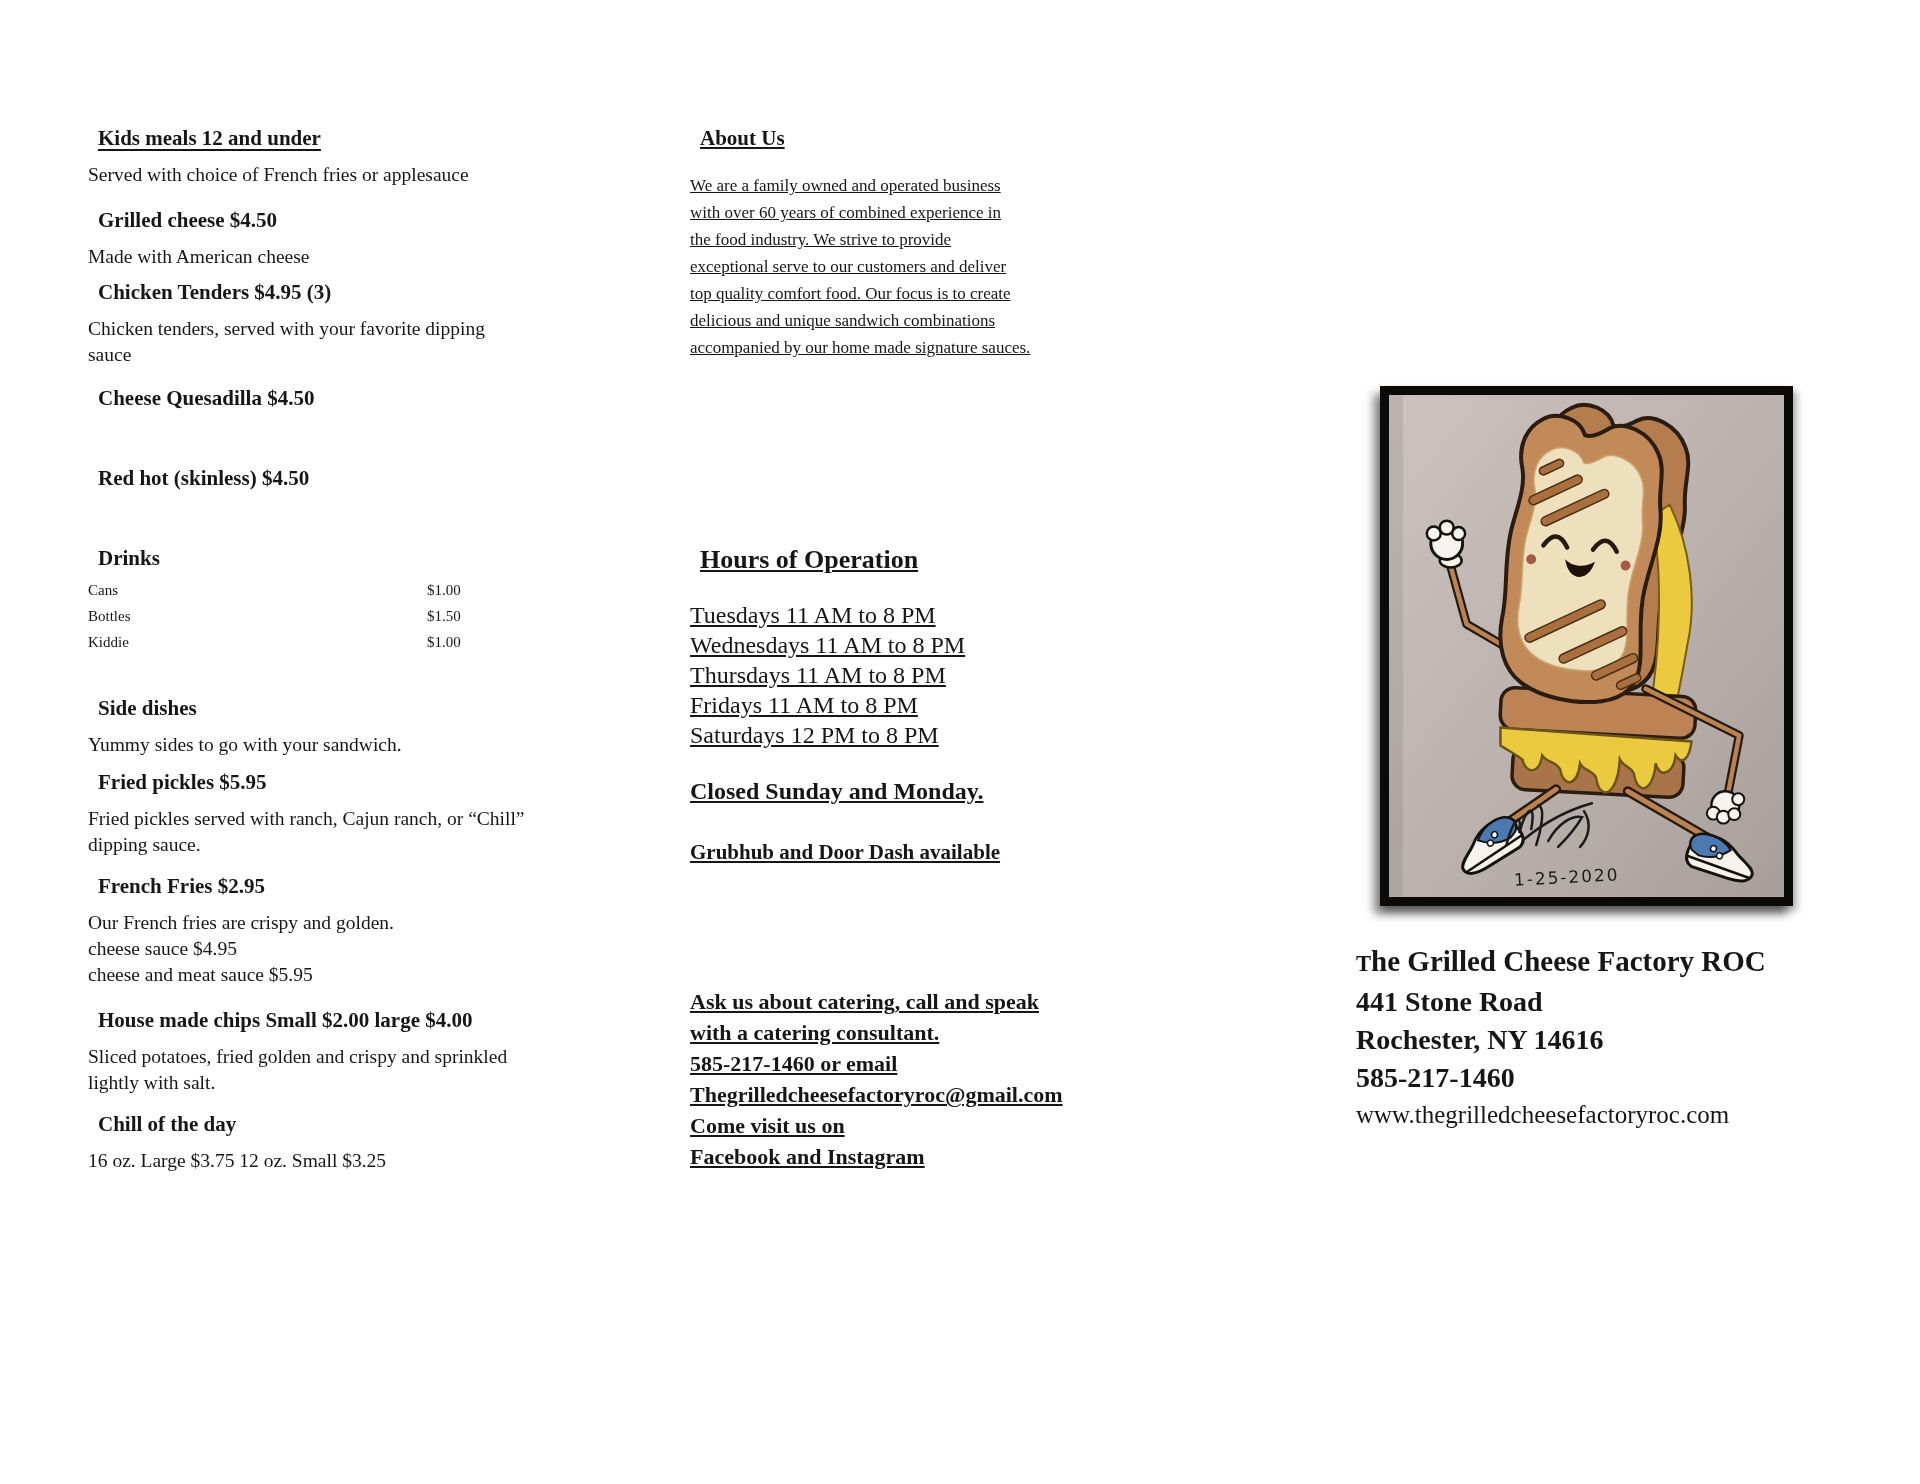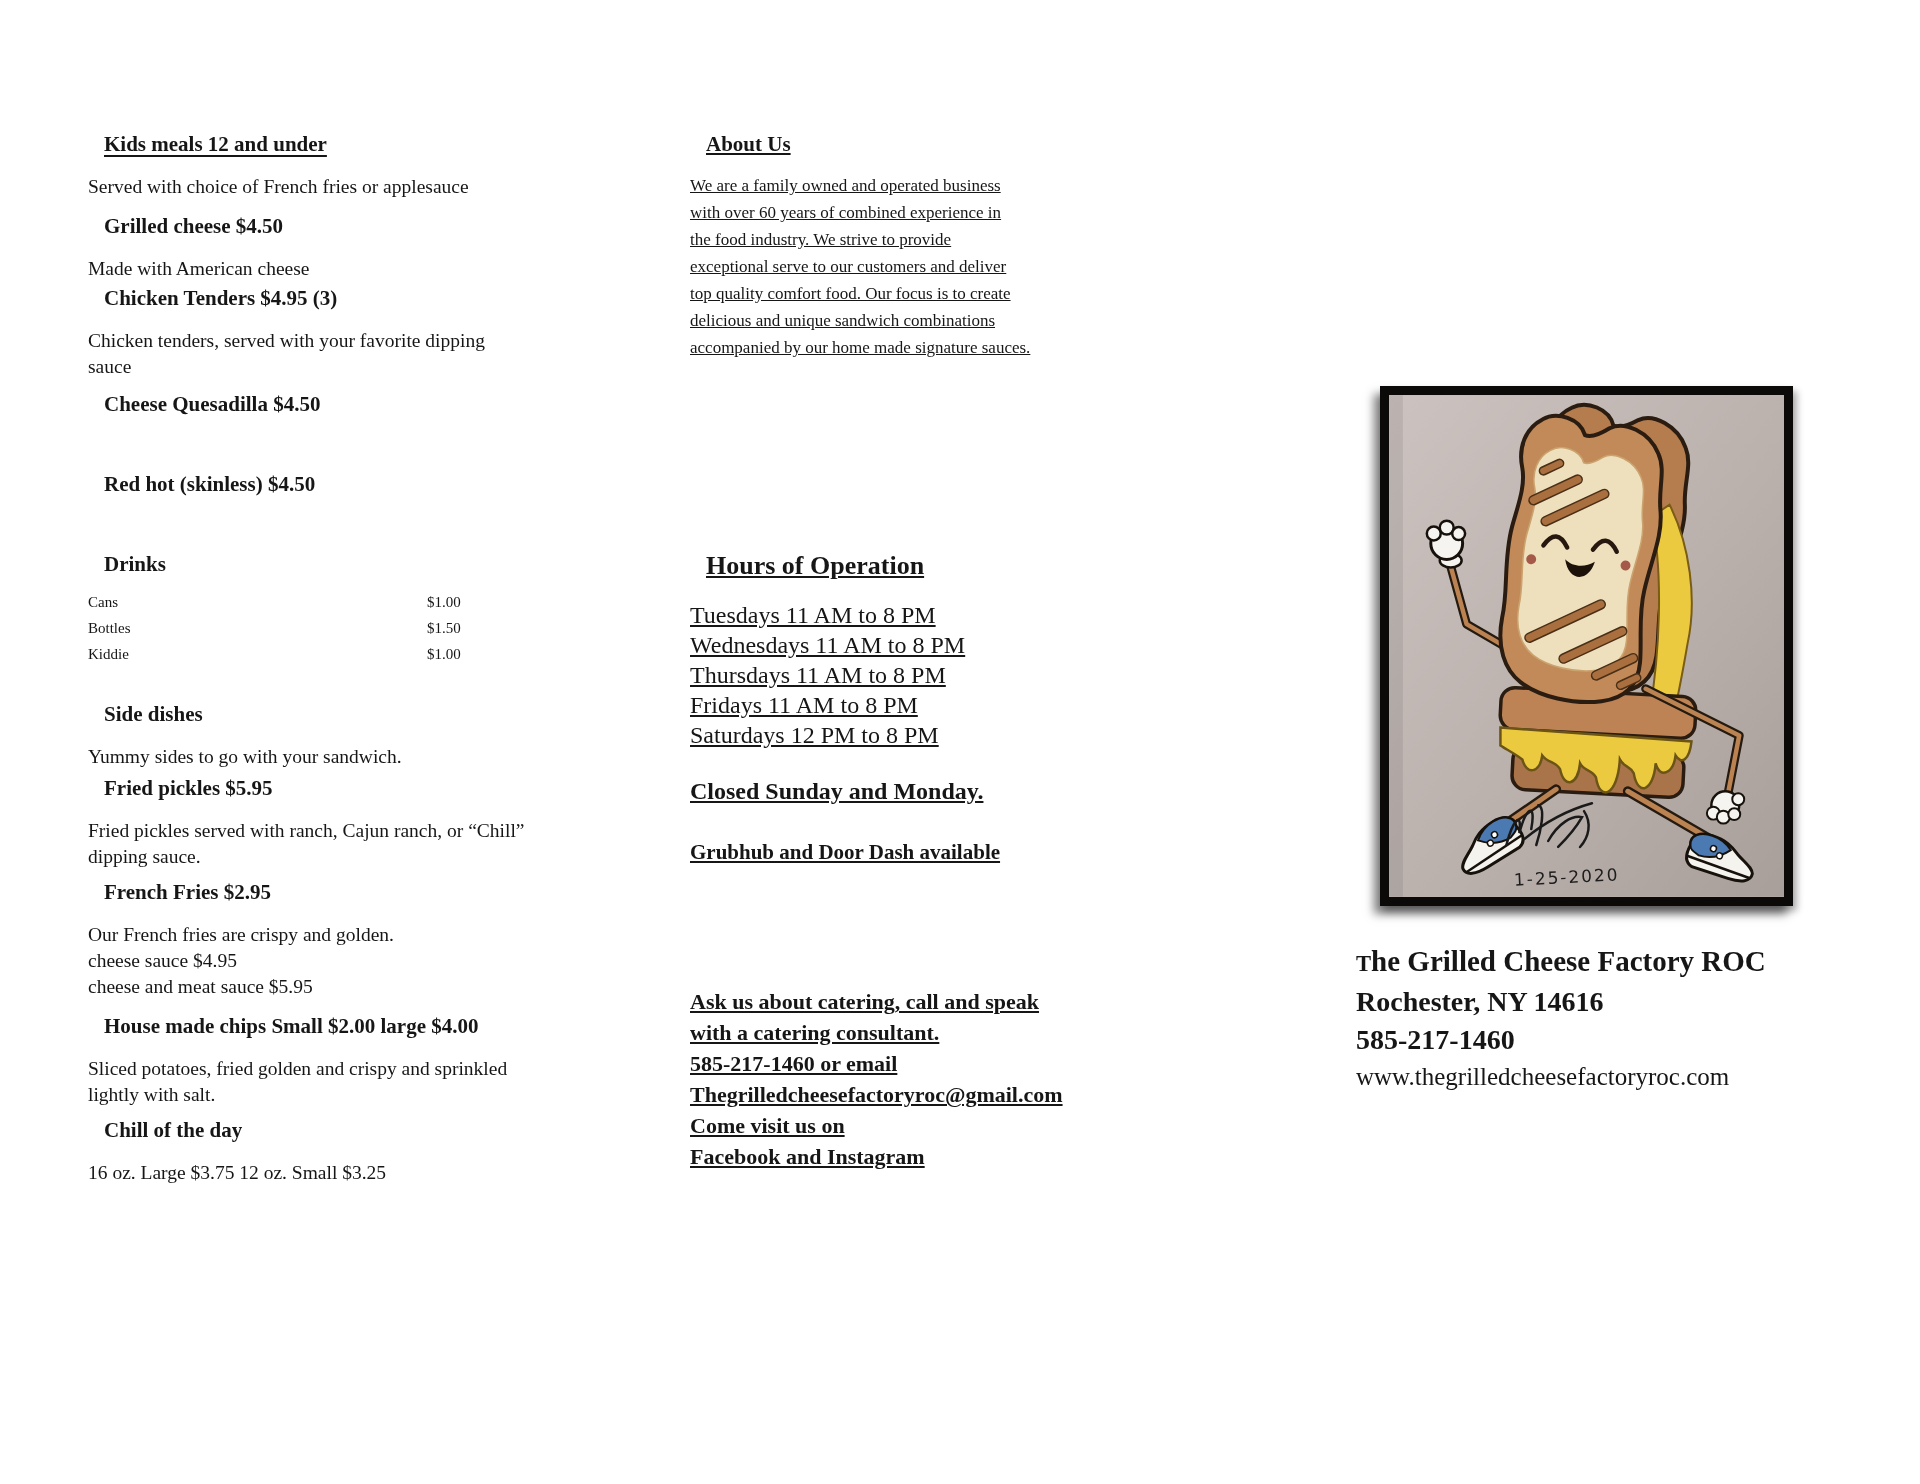--- a/index.html
+++ b/index.html
@@ -5,21 +5,21 @@
   html,body{margin:0;padding:0;background:#ffffff;}
   .page{
     position:relative;width:1920px;height:1484px;background:#ffffff;
     font-family:"Liberation Serif",serif;color:#161616;overflow:hidden;
   }
   .block{position:absolute;}
   .pre{white-space:pre-line;}
   
   .col-left .block{left:88px;width:545px;}
   .col-mid .block{left:690px;width:500px;text-decoration:underline;}
-  h2,h3{margin:16px;font-weight:bold;}
+  h2,h3{margin:10px;font-weight:bold;}
   .h-item{font-size:21px;line-height:28px;}
   .h-underline{text-decoration:underline;text-decoration-thickness:2px;text-underline-offset:4px;}
   .body{font-size:19.5px;line-height:26px;}
   .drink-row{position:relative;height:26px;font-size:15px;}
   .drink-price{position:absolute;left:339px;top:0;}
   .about-body{font-size:17px;line-height:27px;}
   .h-hours{font-size:26px;line-height:32px;}
   .hours-body{font-size:24px;line-height:30px;}
   .closed-line{font-size:24px;font-weight:bold;}
   .grubhub-line{font-size:21px;font-weight:bold;}
@@ -246,20 +246,21 @@
           <path d="M136,446 C158,428 182,416 204,410"></path>
           <path d="M160,448 C170,430 184,422 194,424 C186,438 176,448 170,454"></path>
           <path d="M196,418 C204,430 201,444 192,454"></path>
         </g>
         <text x="126" y="493" font-size="17" letter-spacing="2" fill="#1d1d1d" transform="rotate(-3 126 493)" font-family="DejaVu Sans, sans-serif">1-25-2020</text>
       </svg>
     </div>
 
     <div class="biz">
       <div class="biz-name"><span class="biz-the">The</span> <span>Grilled Cheese Factory ROC</span></div>
+      <div class="biz-line">441 Stone Road</div>
       <div class="biz-line">Rochester, NY 14616</div>
       <div class="biz-line">585-217-1460</div>
       <div class="biz-web">www.thegrilledcheesefactoryroc.com</div>
     </div>
 
   </section>
 
 </div>
 
 </body></html>

